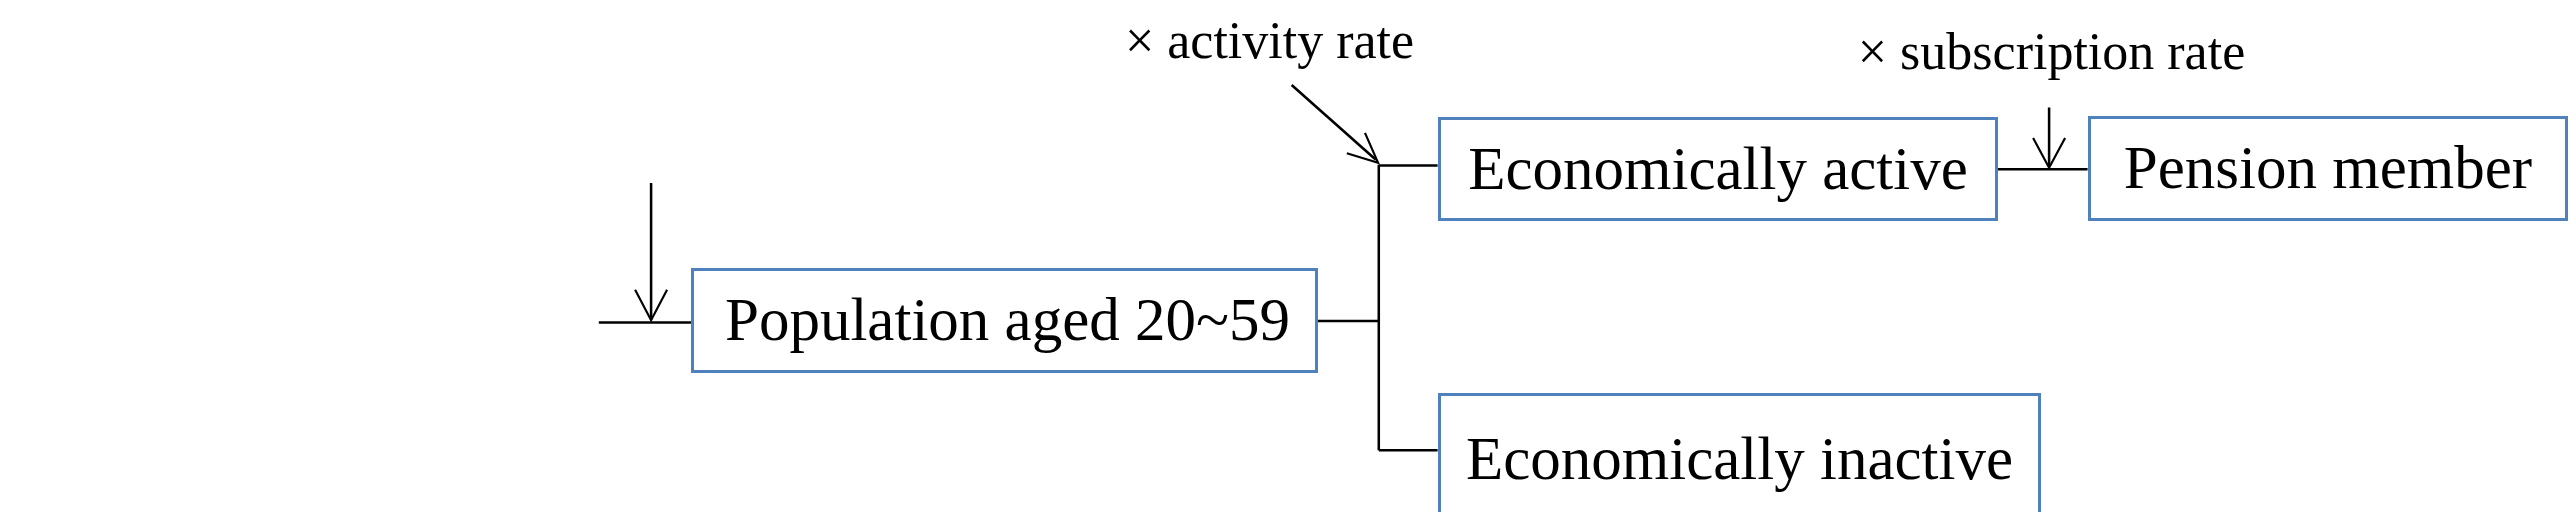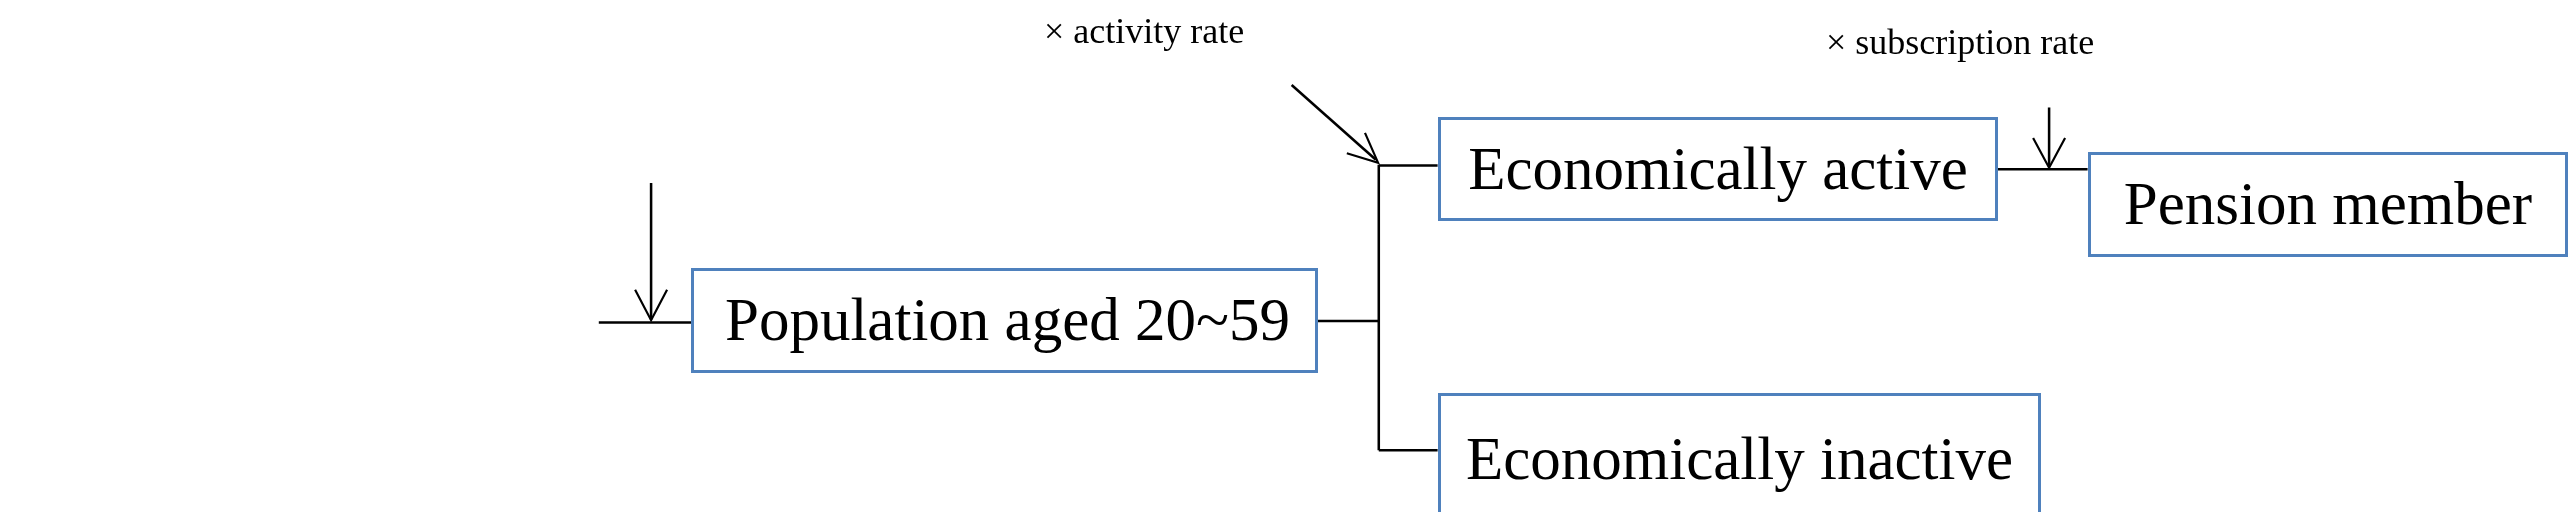--- a/index.html
+++ b/index.html
@@ -33,29 +33,29 @@
     display: flex;
     align-items: center;
     justify-content: center;
     font-size: 61px;
     line-height: 1.05;
     white-space: nowrap;
   }
   .rate-label {
     position: absolute;
     width: 451px;
-    text-align: left;
-    font-size: 36px;
+    text-align: center;
+    font-size: 52px;
     line-height: 1.1;
     white-space: nowrap;
   }
   .n1 { left: 18px;   top: 265px; width: 580px; height: 105px; }
   .n2 { left: 691px;  top: 268px; width: 627px; height: 105px; padding-left: 6px; }
   .n3 { left: 1438px; top: 117px; width: 560px; height: 104px; }
-  .n4 { left: 2088px; top: 116px; width: 480px; height: 105px; margin-top: 36px; }
+  .n4 { left: 2088px; top: 116px; width: 480px; height: 105px; }
   .n5 { left: 1438px; top: 393px; width: 603px; height: 132px; }
   .l-survival     { left: 427px;  top: 122px; }
   .l-activity     { left: 1044px; top: 11.6px;  }
   .l-subscription { left: 1826px; top: 23px;  }
 </style>
 </head>
 <body>
 
 <div class="canvas">
 

